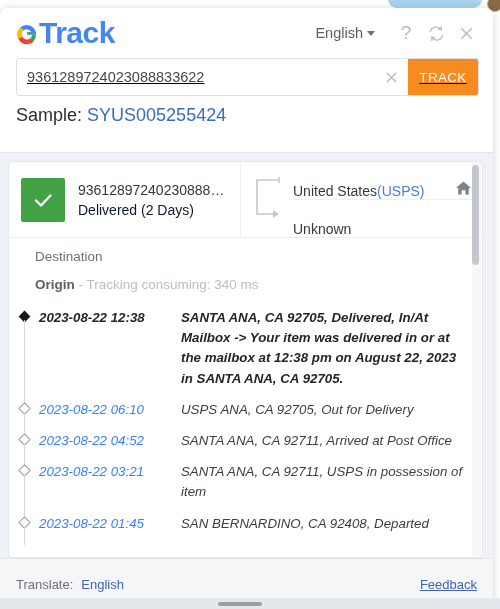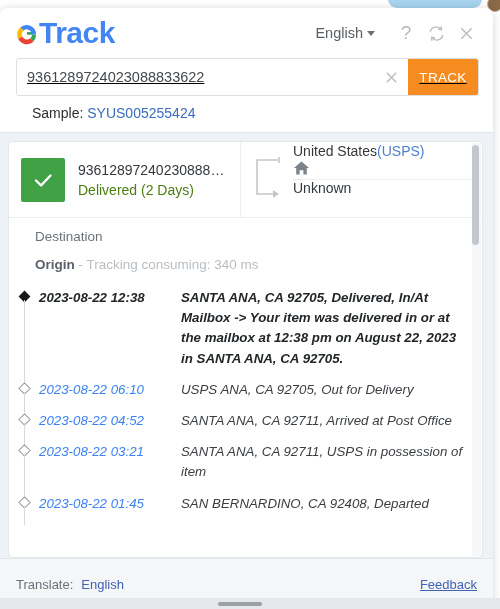--- a/index.html
+++ b/index.html
@@ -146,25 +146,24 @@
     color: #fff;
     border: none;
     font-size: 13.5px;
     font-weight: 500;
     letter-spacing: .3px;
     cursor: pointer;
     font-family: "Liberation Sans", sans-serif;
   }
 
   .sample-row {
-    padding: 9px 16px 11px 16px;
-    font-size: 14px;
+    padding: 9px 16px 26px 16px;
+    font-size: 18px;
     color: #2b2f33;
     flex: none;
-    margin-left: 16px;
   }
   .sample-link {
     color: #3a6bbf;
     cursor: pointer;
   }
 
   
   .body-area {
     flex: 1;
     background: #eef1f5;
@@ -210,38 +209,37 @@
   .sum-num {
     font-size: 14px;
     color: #34383d;
     white-space: nowrap;
     overflow: hidden;
     text-overflow: ellipsis;
     margin-bottom: 4px;
   }
   .sum-status {
     font-size: 14px;
-    color: #4d7c0f;
+    color: #0f172a;
   }
 
   .sum-right {
     flex: 1;
     display: flex;
     align-items: center;
     padding: 0 10px 0 8px;
   }
   .route-icon { flex: none; margin-right: 10px; }
   .route-lines { flex: 1; }
   .route-row {
     display: flex;
-    align-items: flex-start;
+    align-items: flex-end;
     height: 37px;
     font-size: 14px;
     color: #34383d;
-    flex-direction: column;
   }
   .route-row.top { border-bottom: 1px solid #eceff2; }
   .route-label { flex: 1; }
   .usps-tag { color: #4d7fd0; }
   .home-ico { color: #7d838a; flex: none; }
 
   
   .meta {
     padding: 11px 14px 0 14px;
     margin-left: 12px;

